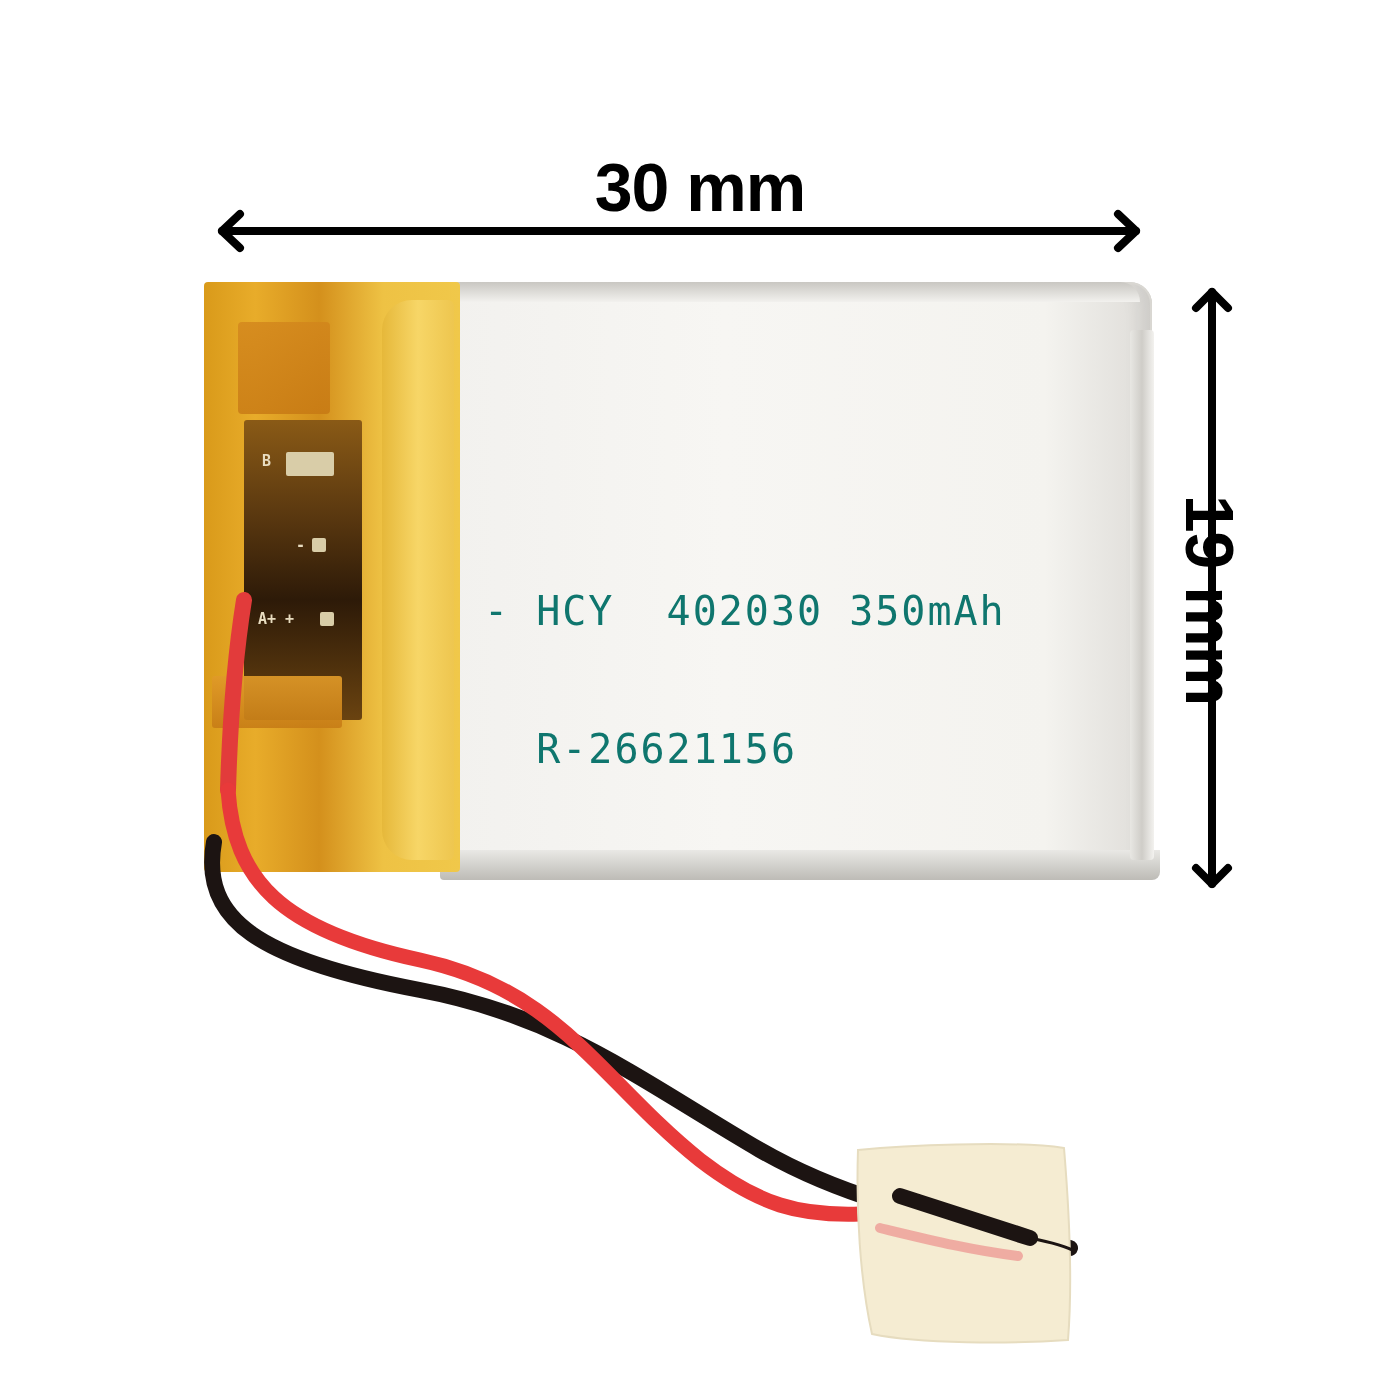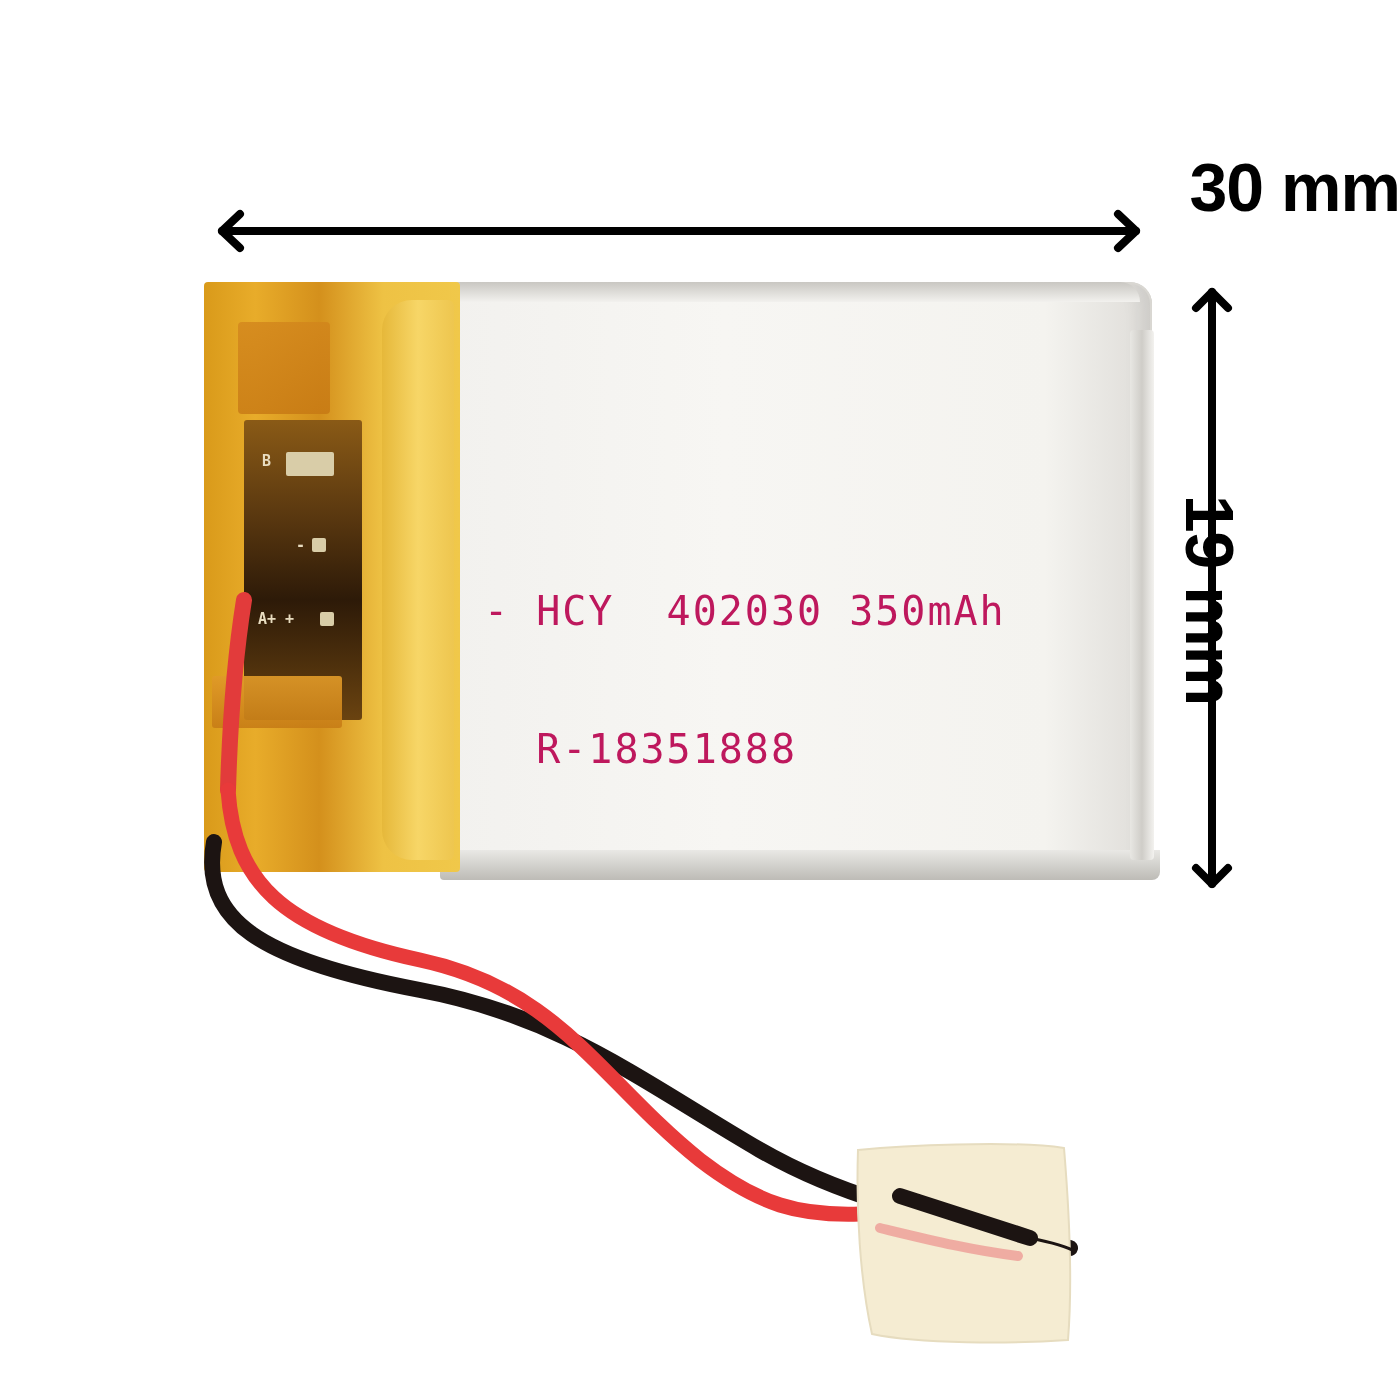--- a/index.html
+++ b/index.html
@@ -1,21 +1,21 @@
 <!DOCTYPE html>
 <html><head>
 <meta charset="utf-8">
 <style>
   html, body { margin:0; padding:0; background:#ffffff; }
   body { width:1400px; height:1400px; position:relative; overflow:hidden; font-family:"Liberation Sans", sans-serif; }
   .abs { position:absolute; }
 
   
   .dim-label { font-family:"Liberation Sans", sans-serif; font-weight:bold; color:#000; font-size:68px; letter-spacing:-1px; }
-  #width-label { left:0; width:1400px; top:148px; text-align:right; padding-right:0; }
+  #width-label { left:0; width:1400px; top:148px; text-align:center; padding-right:0; }
   #width-label span { position:relative; left:0; }
   #height-label { left:1210px; top:600px; transform-origin:center; transform:translate(-50%,-50%) rotate(90deg); white-space:nowrap; }
 
   
   #battery-body {
     left:440px; top:282px; width:712px; height:596px;
     background:linear-gradient(90deg,#f2f1ee 0%,#f7f6f3 40%,#f4f3ef 85%,#dedcd8 100%);
     border-radius:6px 22px 10px 6px;
     box-shadow: inset 0 0 0 2px #d9d7d2, inset -12px 0 18px rgba(0,0,0,0.08);
   }
@@ -33,21 +33,21 @@
     left:244px; top:420px; width:118px; height:300px;
     background:linear-gradient(180deg,#8a5a16,#5d3a10 30%,#2d1a08 60%,#6a4310);
     border-radius:3px;
   }
   .pad { background:#d9cda8; border-radius:2px; }
   .pcb-text { color:#e8dcc0; font-family:"DejaVu Sans Mono", monospace; font-size:15px; font-weight:bold; }
   #tape-flap-top { left:238px; top:322px; width:92px; height:92px; background:linear-gradient(160deg,#d58a1e,#c77a14); border-radius:4px; opacity:0.9; }
   #tape-flap-bottom { left:212px; top:676px; width:130px; height:52px; background:linear-gradient(180deg,#e09a28,#c77d16); border-radius:3px; opacity:0.92; }
 
   
-  #battery-print { left:484px; top:496px; font-family:"DejaVu Sans Mono", monospace; font-size:40px; line-height:46px; color:#be185d; letter-spacing:2px; white-space:pre; }
+  #battery-print { left:484px; top:496px; font-family:"DejaVu Sans Mono", monospace; font-size:40px; line-height:46px; color:#0f766e; letter-spacing:2px; white-space:pre; }
   #battery-print div { height:46px; }
 
   svg.overlay { position:absolute; left:0; top:0; }
 </style>
 </head>
 <body>
 
 <svg class="overlay" width="1400" height="1400">
   <g stroke="#000" stroke-width="8" stroke-linecap="round" stroke-linejoin="round" fill="none">
     <line x1="222" y1="231" x2="1136" y2="231"></line>
@@ -79,21 +79,21 @@
   <div class="abs pcb-text" style="left:262px;top:452px;">B</div>
   <div class="abs pcb-text" style="left:296px;top:536px;">-</div>
   <div class="abs pad" style="left:312px;top:538px;width:14px;height:14px;"></div>
   <div class="abs pcb-text" style="left:258px;top:610px;">A+ +</div>
   <div class="abs pad" style="left:320px;top:612px;width:14px;height:14px;"></div>
 
   <div id="tape-flap-bottom" class="abs"></div>
 
   <div id="battery-print" class="abs">
     <div>- HCY  402030 350mAh</div>
-    <div>  R-18351888</div>
+    <div>  R-26621156</div>
   </div>
 </div>
 
 <svg class="overlay" width="1400" height="1400">
 
   <path d="M244,600 C236,650 230,720 228,790" stroke="#e23b3b" stroke-width="16" fill="none" stroke-linecap="round"></path>
 
   <path d="M214,842 C200,920 260,960 420,990 C560,1016 640,1080 760,1150 C840,1196 920,1214 1000,1232 L1070,1248" stroke="#1c1412" stroke-width="16" fill="none" stroke-linecap="round"></path>
 
   <path d="M228,790 C234,880 280,930 420,960 C560,990 600,1080 700,1160 C760,1206 800,1216 860,1214" stroke="#e83a3a" stroke-width="15" fill="none" stroke-linecap="round"></path>

